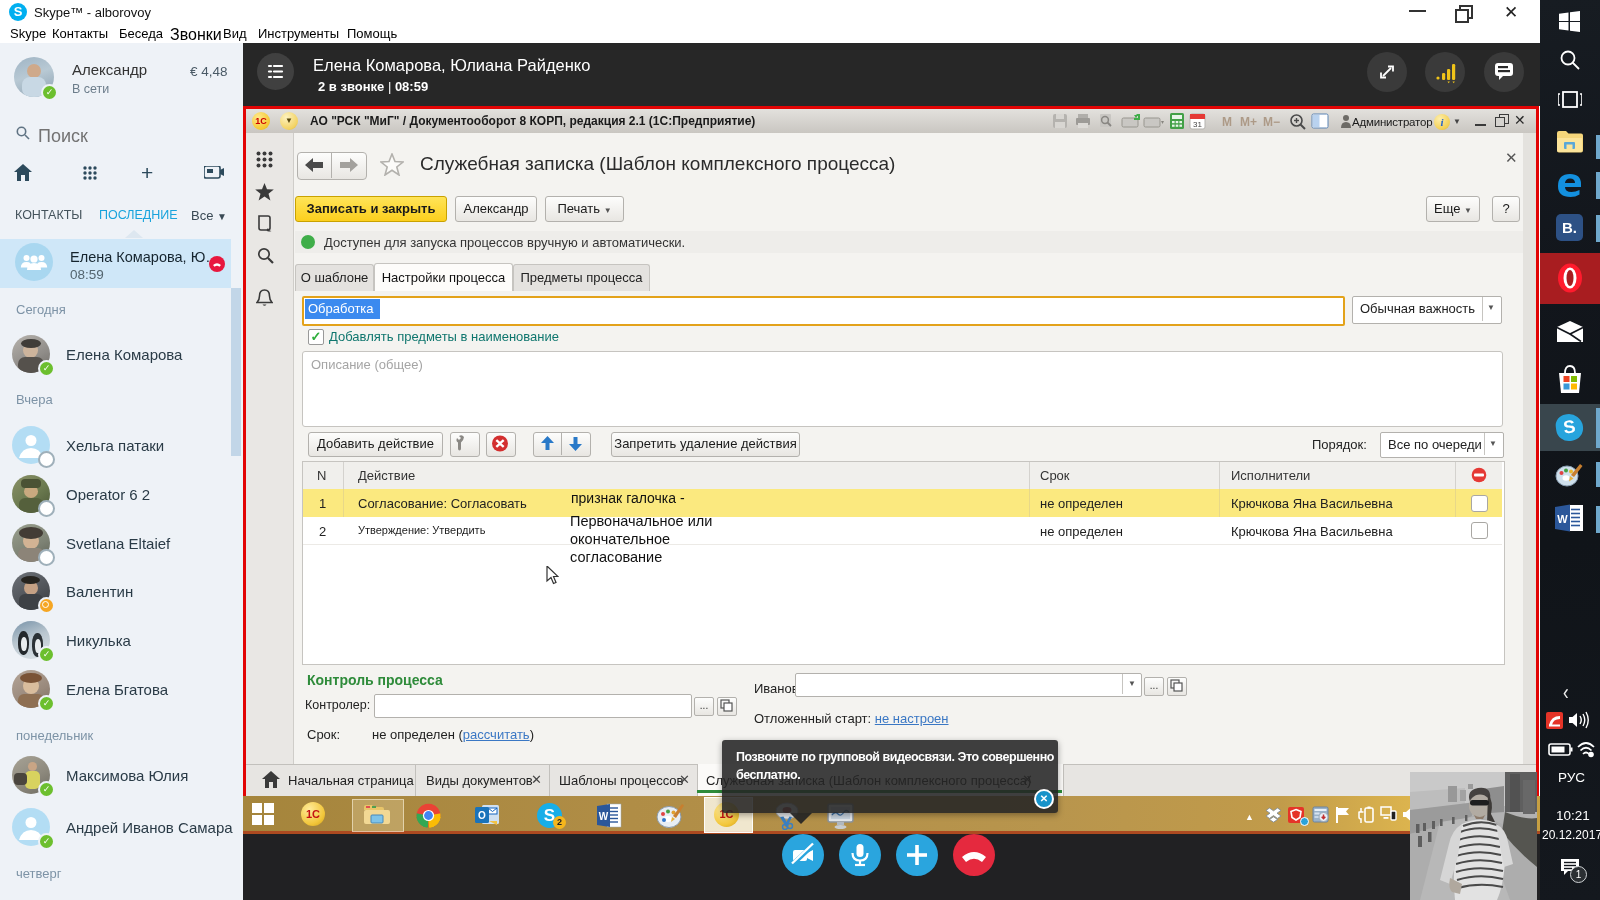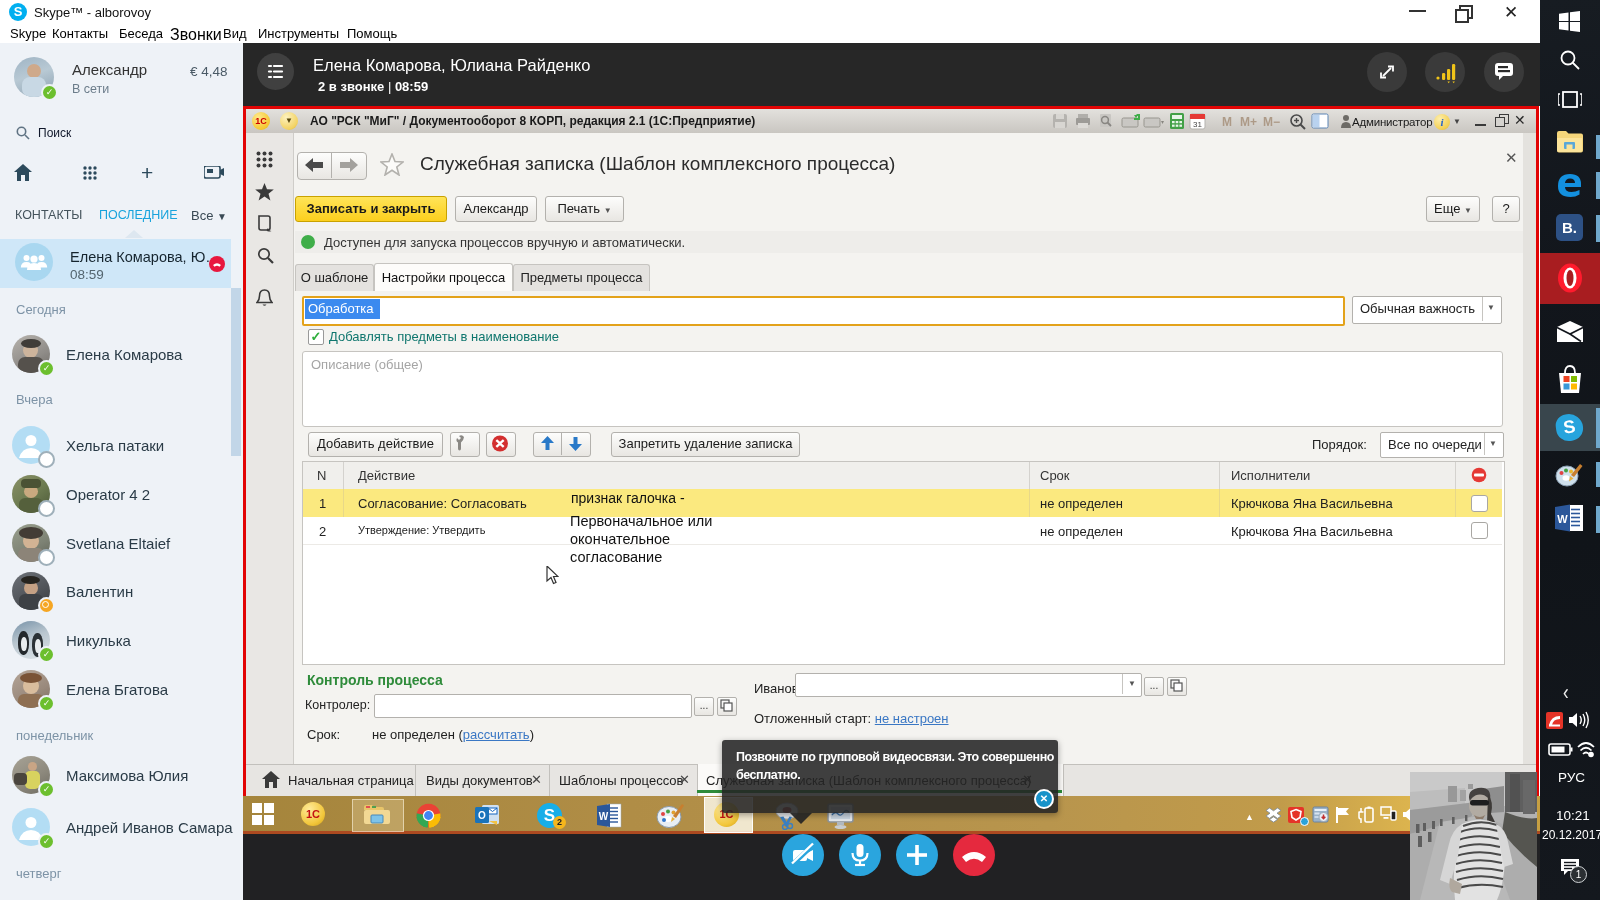--- a/index.html
+++ b/index.html
@@ -34,21 +34,21 @@
 </div>
 <div class="a" style="left:41px;top:84px;width:13px;height:13px;border-radius:50%;background:#6cbf2e;border:2px solid #eef2f7;color:#fff;font-size:9px;line-height:13px;text-align:center">✓</div>
 <div class="a nw" style="left:72px;top:61px;font-size:15px;color:#333">Александр</div>
 <div class="a nw" style="left:72px;top:82px;font-size:12.5px;color:#6b7c8a">В сети</div>
 <div class="a nw" style="left:190px;top:64px;font-size:13.5px;color:#4a5a66">€ 4,48</div>
 
 <svg class="a" style="left:16px;top:126px" width="14" height="14" viewBox="0 0 14 14">
     <circle cx="5.5" cy="5.5" r="4.2" fill="none" stroke="#5f7383" stroke-width="1.6"></circle>
     <line x1="9" y1="9" x2="13" y2="13" stroke="#5f7383" stroke-width="1.6"></line>
   </svg>
-<div class="a nw" style="left:38px;top:126px;font-size:12px;color:#0f172a">Поиск</div>
+<div class="a nw" style="left:38px;top:126px;font-size:18px;color:#737373">Поиск</div>
 
 <svg class="a" style="left:14px;top:164px" width="18" height="17" viewBox="0 0 18 17">
     <path d="M9 0 L18 8 15 8 15 17 11 17 11 11 7 11 7 17 3 17 3 8 0 8 Z" fill="#2c4a5c"></path>
   </svg>
 <svg class="a" style="left:83px;top:166px" width="14" height="14" viewBox="0 0 14 14">
     <g fill="#2c4a5c">
       <circle cx="2" cy="2" r="1.7"></circle>
       <circle cx="7" cy="2" r="1.7"></circle>
       <circle cx="12" cy="2" r="1.7"></circle>
       <circle cx="2" cy="7" r="1.7"></circle>
@@ -109,21 +109,21 @@
     </svg></div>
 <div class="a" style="left:38px;top:451px;width:13px;height:13px;border-radius:50%;background:#fff;border:2px solid #9fb0ba"></div>
 <div class="a nw" style="left:66px;top:437px;font-size:15px;color:#2a3b47">Хельга патаки</div>
 
 <div class="a" style="left:12px;top:475px;width:38px;height:38px;border-radius:50%;overflow:hidden;background:linear-gradient(140deg,#8a9168 0%,#6b7a4f 55%,#4c5838 100%)">
   <div class="a" style="left:12px;top:10px;width:14px;height:13px;border-radius:50%;background:#c9a97f"></div>
   <div class="a" style="left:9px;top:4px;width:20px;height:9px;border-radius:4px;background:#4a5234"></div>
   <div class="a" style="left:7px;top:23px;width:24px;height:15px;border-radius:6px;background:#55603c"></div>
 </div>
 <div class="a" style="left:38px;top:500px;width:13px;height:13px;border-radius:50%;background:#fff;border:2px solid #9fb0ba"></div>
-<div class="a nw" style="left:66px;top:486px;font-size:15px;color:#2a3b47">Operator 4 2</div>
+<div class="a nw" style="left:66px;top:486px;font-size:15px;color:#2a3b47">Operator 6 2</div>
 
 <div class="a" style="left:12px;top:524px;width:38px;height:38px;border-radius:50%;overflow:hidden;background:linear-gradient(150deg,#9aa08e 0%,#7d8274 60%,#5d6156 100%)">
   <div class="a" style="left:11px;top:9px;width:16px;height:16px;border-radius:50%;background:#d2b394"></div>
   <div class="a" style="left:7px;top:3px;width:24px;height:12px;border-radius:50%;background:#433c35"></div>
   <div class="a" style="left:6px;top:24px;width:26px;height:14px;border-radius:6px;background:#8c8478"></div>
 </div>
 <div class="a" style="left:38px;top:549px;width:13px;height:13px;border-radius:50%;background:#fff;border:2px solid #9fb0ba"></div>
 <div class="a nw" style="left:66px;top:535px;font-size:15px;color:#2a3b47">Svetlana Eltaief</div>
 
 <div class="a" style="left:12px;top:572px;width:38px;height:38px;border-radius:50%;overflow:hidden;background:linear-gradient(150deg,#6d7278 0%,#4e5257 60%,#36393d 100%)">
@@ -366,21 +366,21 @@
       <path d="M8.5 8 l3 2.5 -3 2.5 1.6 1.8 2.9 -2.5 2.9 2.5 1.6 -1.8 -3 -2.5 3 -2.5 -1.6 -1.8 -2.9 2.5 -2.9 -2.5 Z" fill="#fff"></path>
     </svg></div>
 <div class="a" style="left:533px;top:432px;width:56px;height:23px;background:linear-gradient(#fdfdfc,#e8e6e2);border:1px solid #b3b1ad;border-radius:3px"></div>
 <div class="a" style="left:561px;top:432px;width:1px;height:23px;background:#b3b1ad"></div>
 <svg class="a" style="left:540px;top:436px" width="15" height="15" viewBox="0 0 15 15">
     <path d="M7.5 0 L14 7 9.5 7 9.5 14 5.5 14 5.5 7 1 7 Z" fill="#2979c8"></path>
   </svg>
 <svg class="a" style="left:568px;top:436px" width="15" height="15" viewBox="0 0 15 15">
     <path d="M7.5 15 L14 8 9.5 8 9.5 1 5.5 1 5.5 8 1 8 Z" fill="#2979c8"></path>
   </svg>
-<div class="a nw" style="left:611px;top:432px;width:187px;height:23px;background:linear-gradient(#fdfdfc,#e8e6e2);border:1px solid #b3b1ad;border-radius:3px;font-size:13px;color:#1a1a1a;text-align:center;line-height:22px">Запретить удаление записка</div>
+<div class="a nw" style="left:611px;top:432px;width:187px;height:23px;background:linear-gradient(#fdfdfc,#e8e6e2);border:1px solid #b3b1ad;border-radius:3px;font-size:13px;color:#1a1a1a;text-align:center;line-height:22px">Запретить удаление действия</div>
 <div class="a nw" style="left:1312px;top:437px;font-size:13px;color:#222">Порядок:</div>
 <div class="a" style="left:1380px;top:432px;width:122px;height:24px;background:#fff;border:1px solid #b3b1ad;border-radius:2px"></div>
 <div class="a nw" style="left:1388px;top:437px;font-size:13px;color:#222">Все по очереди</div>
 <div class="a" style="left:1484px;top:433px;width:1px;height:22px;background:#c6c4c0"></div>
 <div class="a nw" style="left:1489px;top:439px;font-size:8px;color:#555">▼</div>
 
 <div class="a" style="left:302px;top:461px;width:1201px;height:202px;background:#fff;border:1px solid #c6c4c0"></div>
 <div class="a" style="left:303px;top:462px;width:1199px;height:27px;background:#f0efec;border-bottom:1px solid #d4d2ce"></div>
 <div class="a" style="left:343px;top:462px;width:1px;height:27px;background:#d4d2ce"></div>
 <div class="a" style="left:1029px;top:462px;width:1px;height:27px;background:#d4d2ce"></div>

